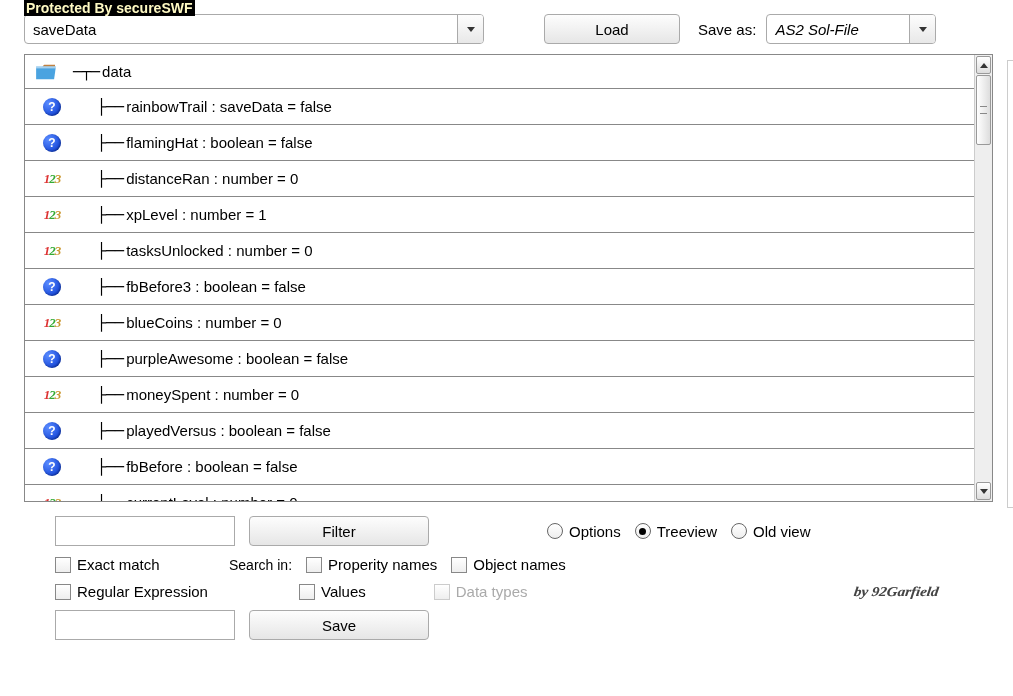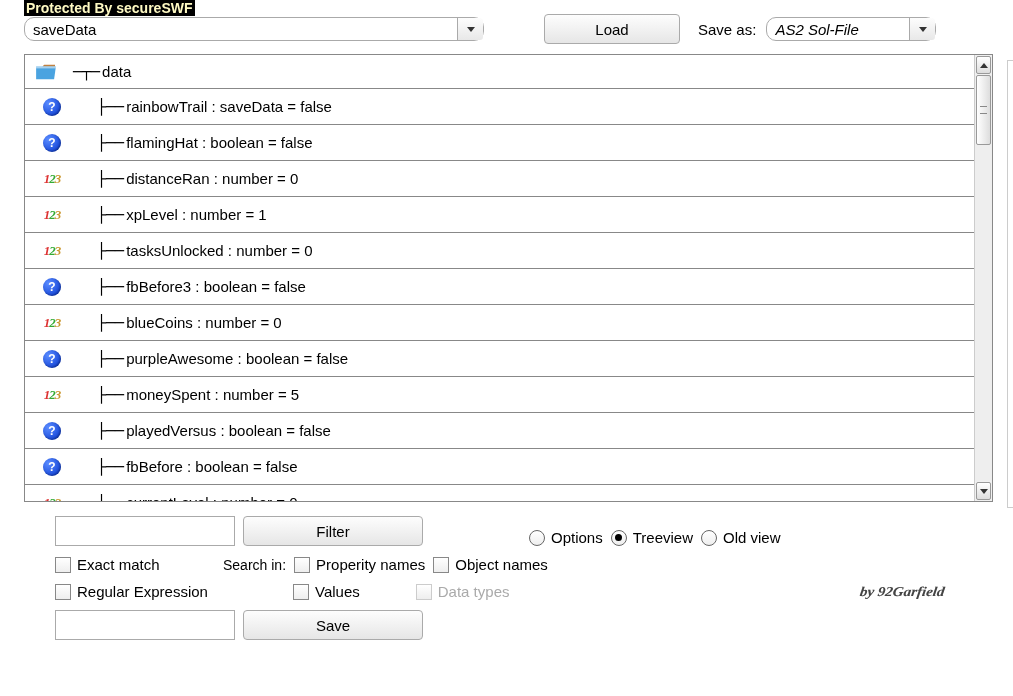--- a/index.html
+++ b/index.html
@@ -28,22 +28,22 @@
     display: flex;
     align-items: center;
     padding: 14px 20px 6px 24px;
     gap: 10px;
   }
   .dd {
     display: flex;
     align-items: center;
     border: 1px solid #aaa;
     background: #fff;
-    height: 24px;
-    border-radius: 10px;
+    height: 30px;
+    border-radius: 4px;
   }
   .dd-main {
     flex: 0 0 460px;
   }
   .dd-text {
     flex: 1;
     padding: 0 8px;
     font-size: 15px;
   }
   .dd-arrow {
@@ -152,22 +152,22 @@
   .sb-thumb::after{
     content:"";position:absolute;left:3px;right:3px;top:30px;height:6px;
     border-top:1px solid #888;border-bottom:1px solid #888;
   }
   .arrow-up{width:0;height:0;border-left:4px solid transparent;border-right:4px solid transparent;border-bottom:5px solid #333;}
   .bottom {
     padding: 14px 20px 0 30px;
   }
   .brow {
     display:flex;
-    align-items:flex-end;
-    gap: 8px;
+    align-items:center;
+    gap: 14px;
     margin-bottom: 10px;
     padding-left: 25px;
   }
   .txt-input {
     width: 180px;
     height: 30px;
     border:1px solid #aaa;
     background:#fff;
     padding: 0 6px;
     font-size:14px;
@@ -313,21 +313,21 @@
         <span>purpleAwesome : boolean = false</span>
       </div>
       <div class="row">
         <span style="width:6px"></span>
         <span class="icon num-icon">
           <span class="n1">1</span>
           <span class="n2">2</span>
           <span class="n3">3</span>
         </span>
         <span class="tree-conn">  ├──</span>
-        <span>moneySpent : number = 5</span>
+        <span>moneySpent : number = 0</span>
       </div>
       <div class="row">
         <span style="width:6px"></span>
         <span class="icon">
           <span class="bool-icon">?</span>
         </span>
         <span class="tree-conn">  ├──</span>
         <span>playedVersus : boolean = false</span>
       </div>
       <div class="row">

